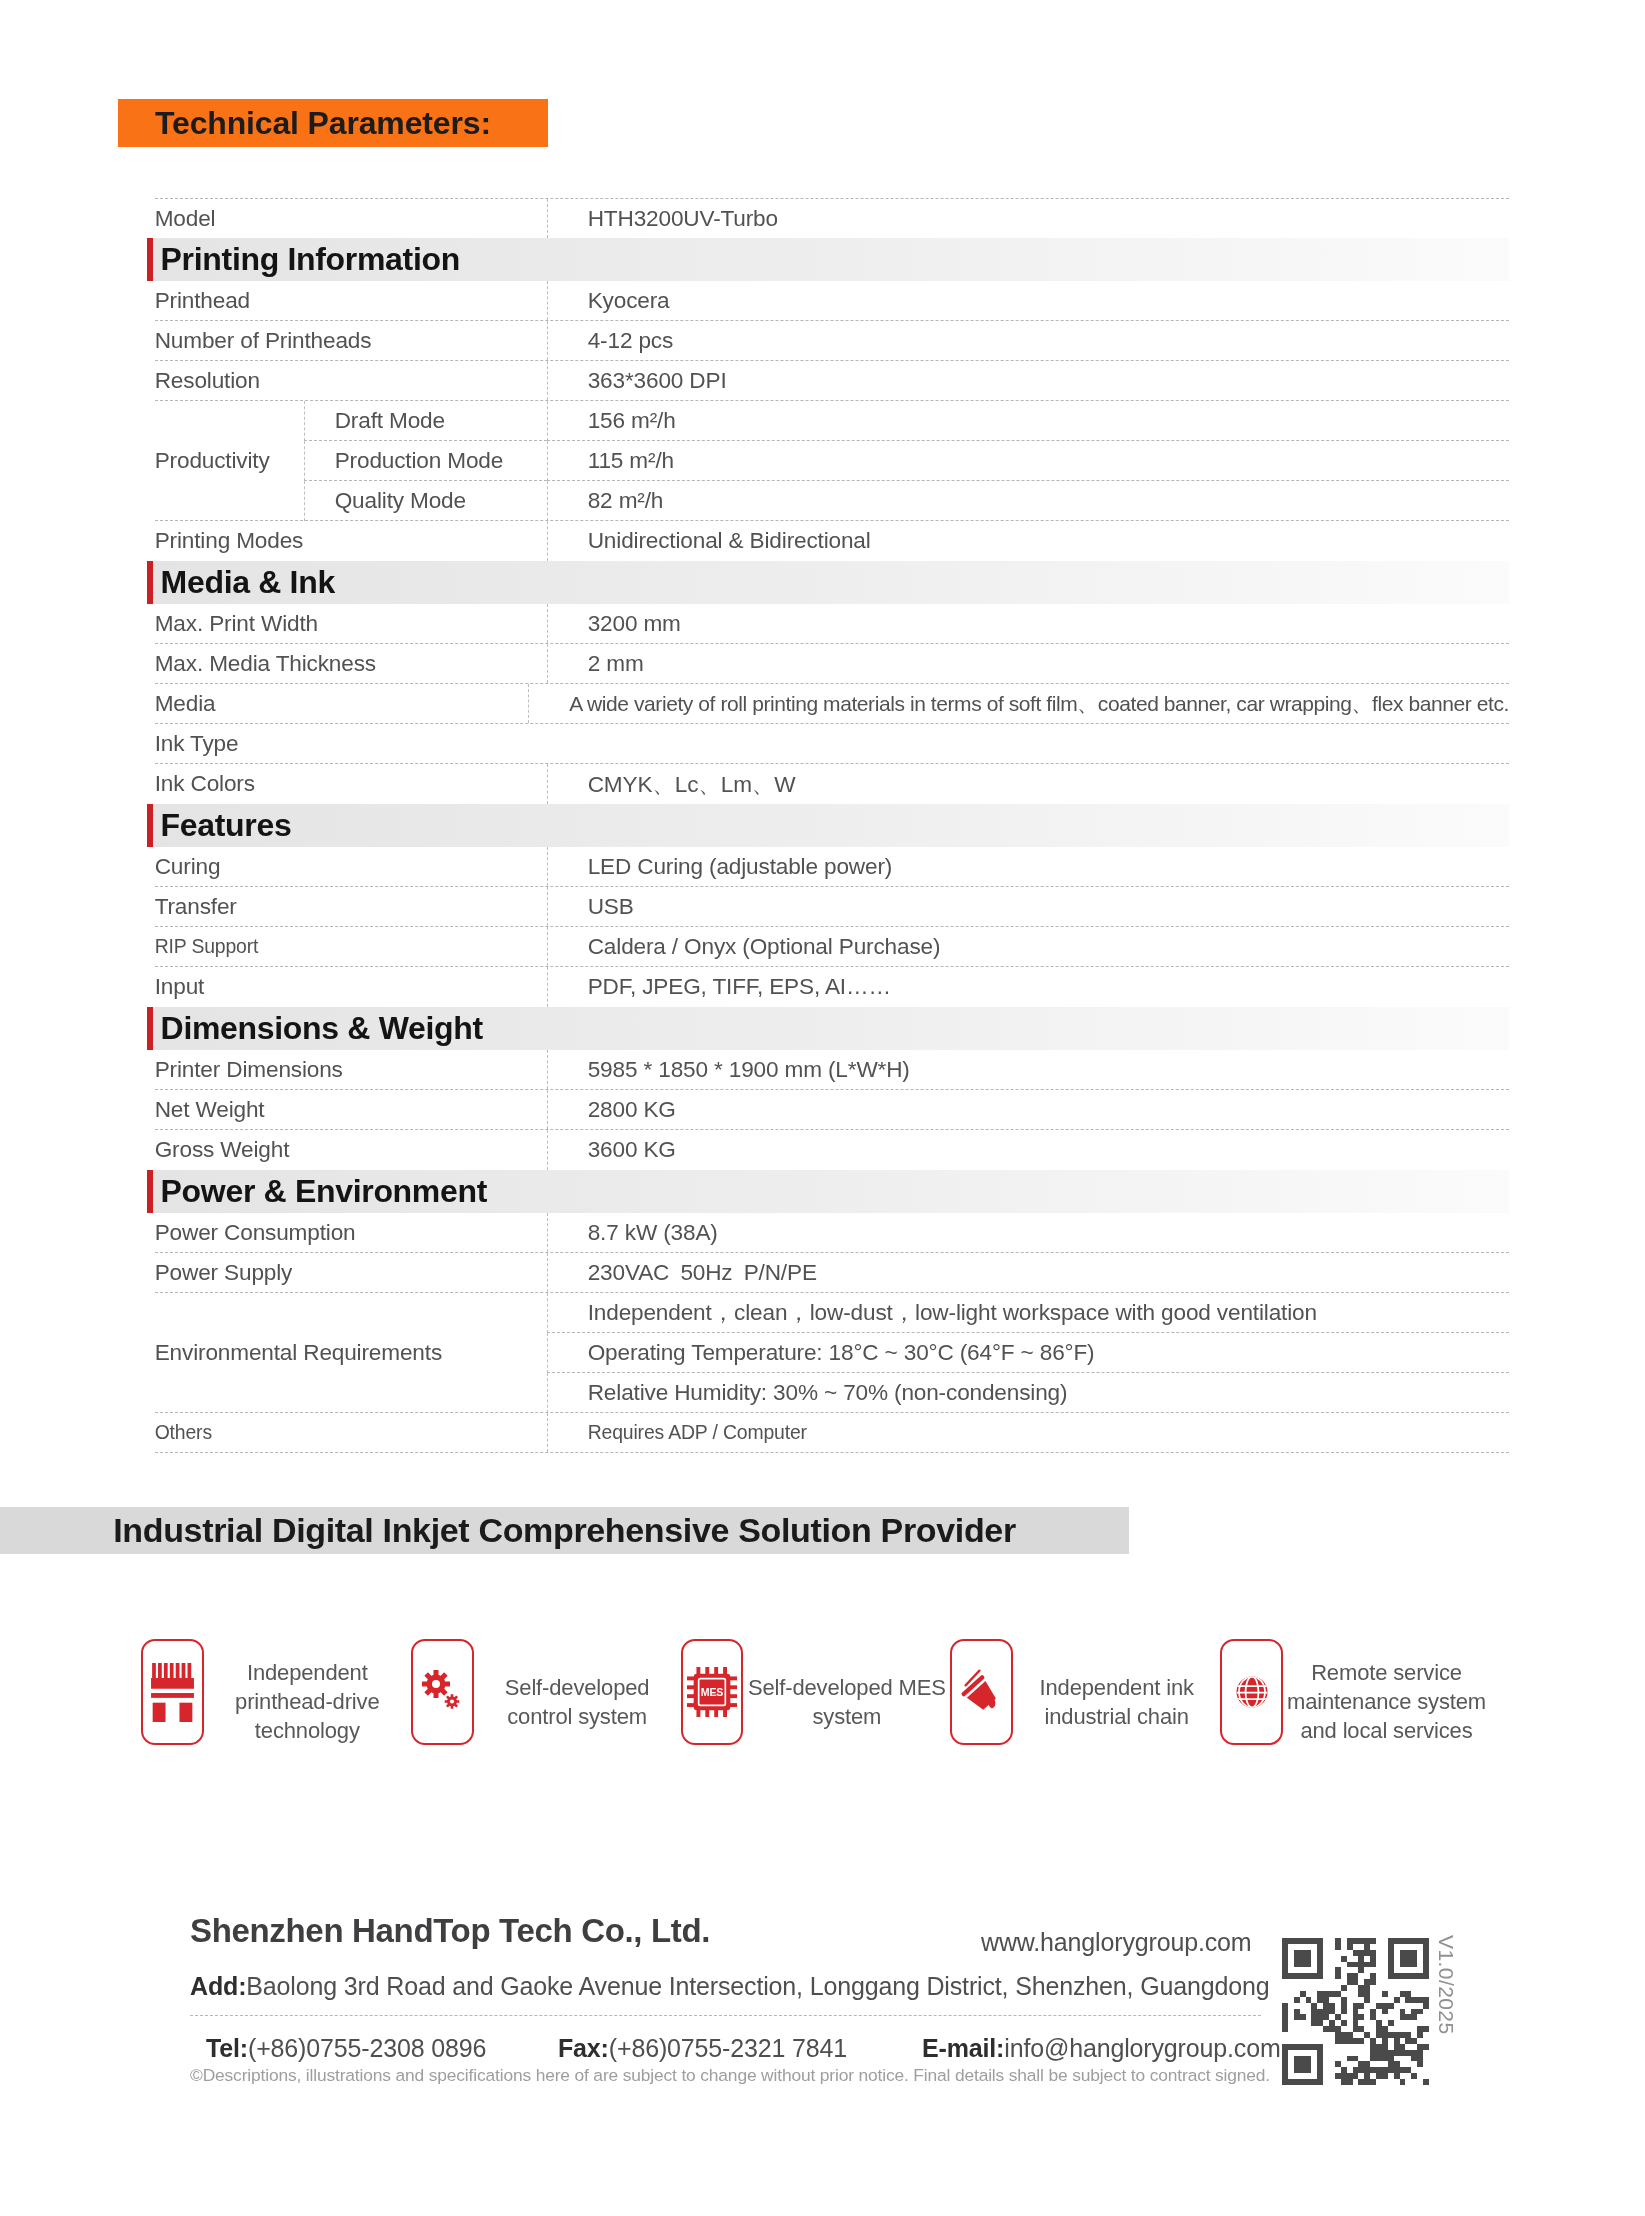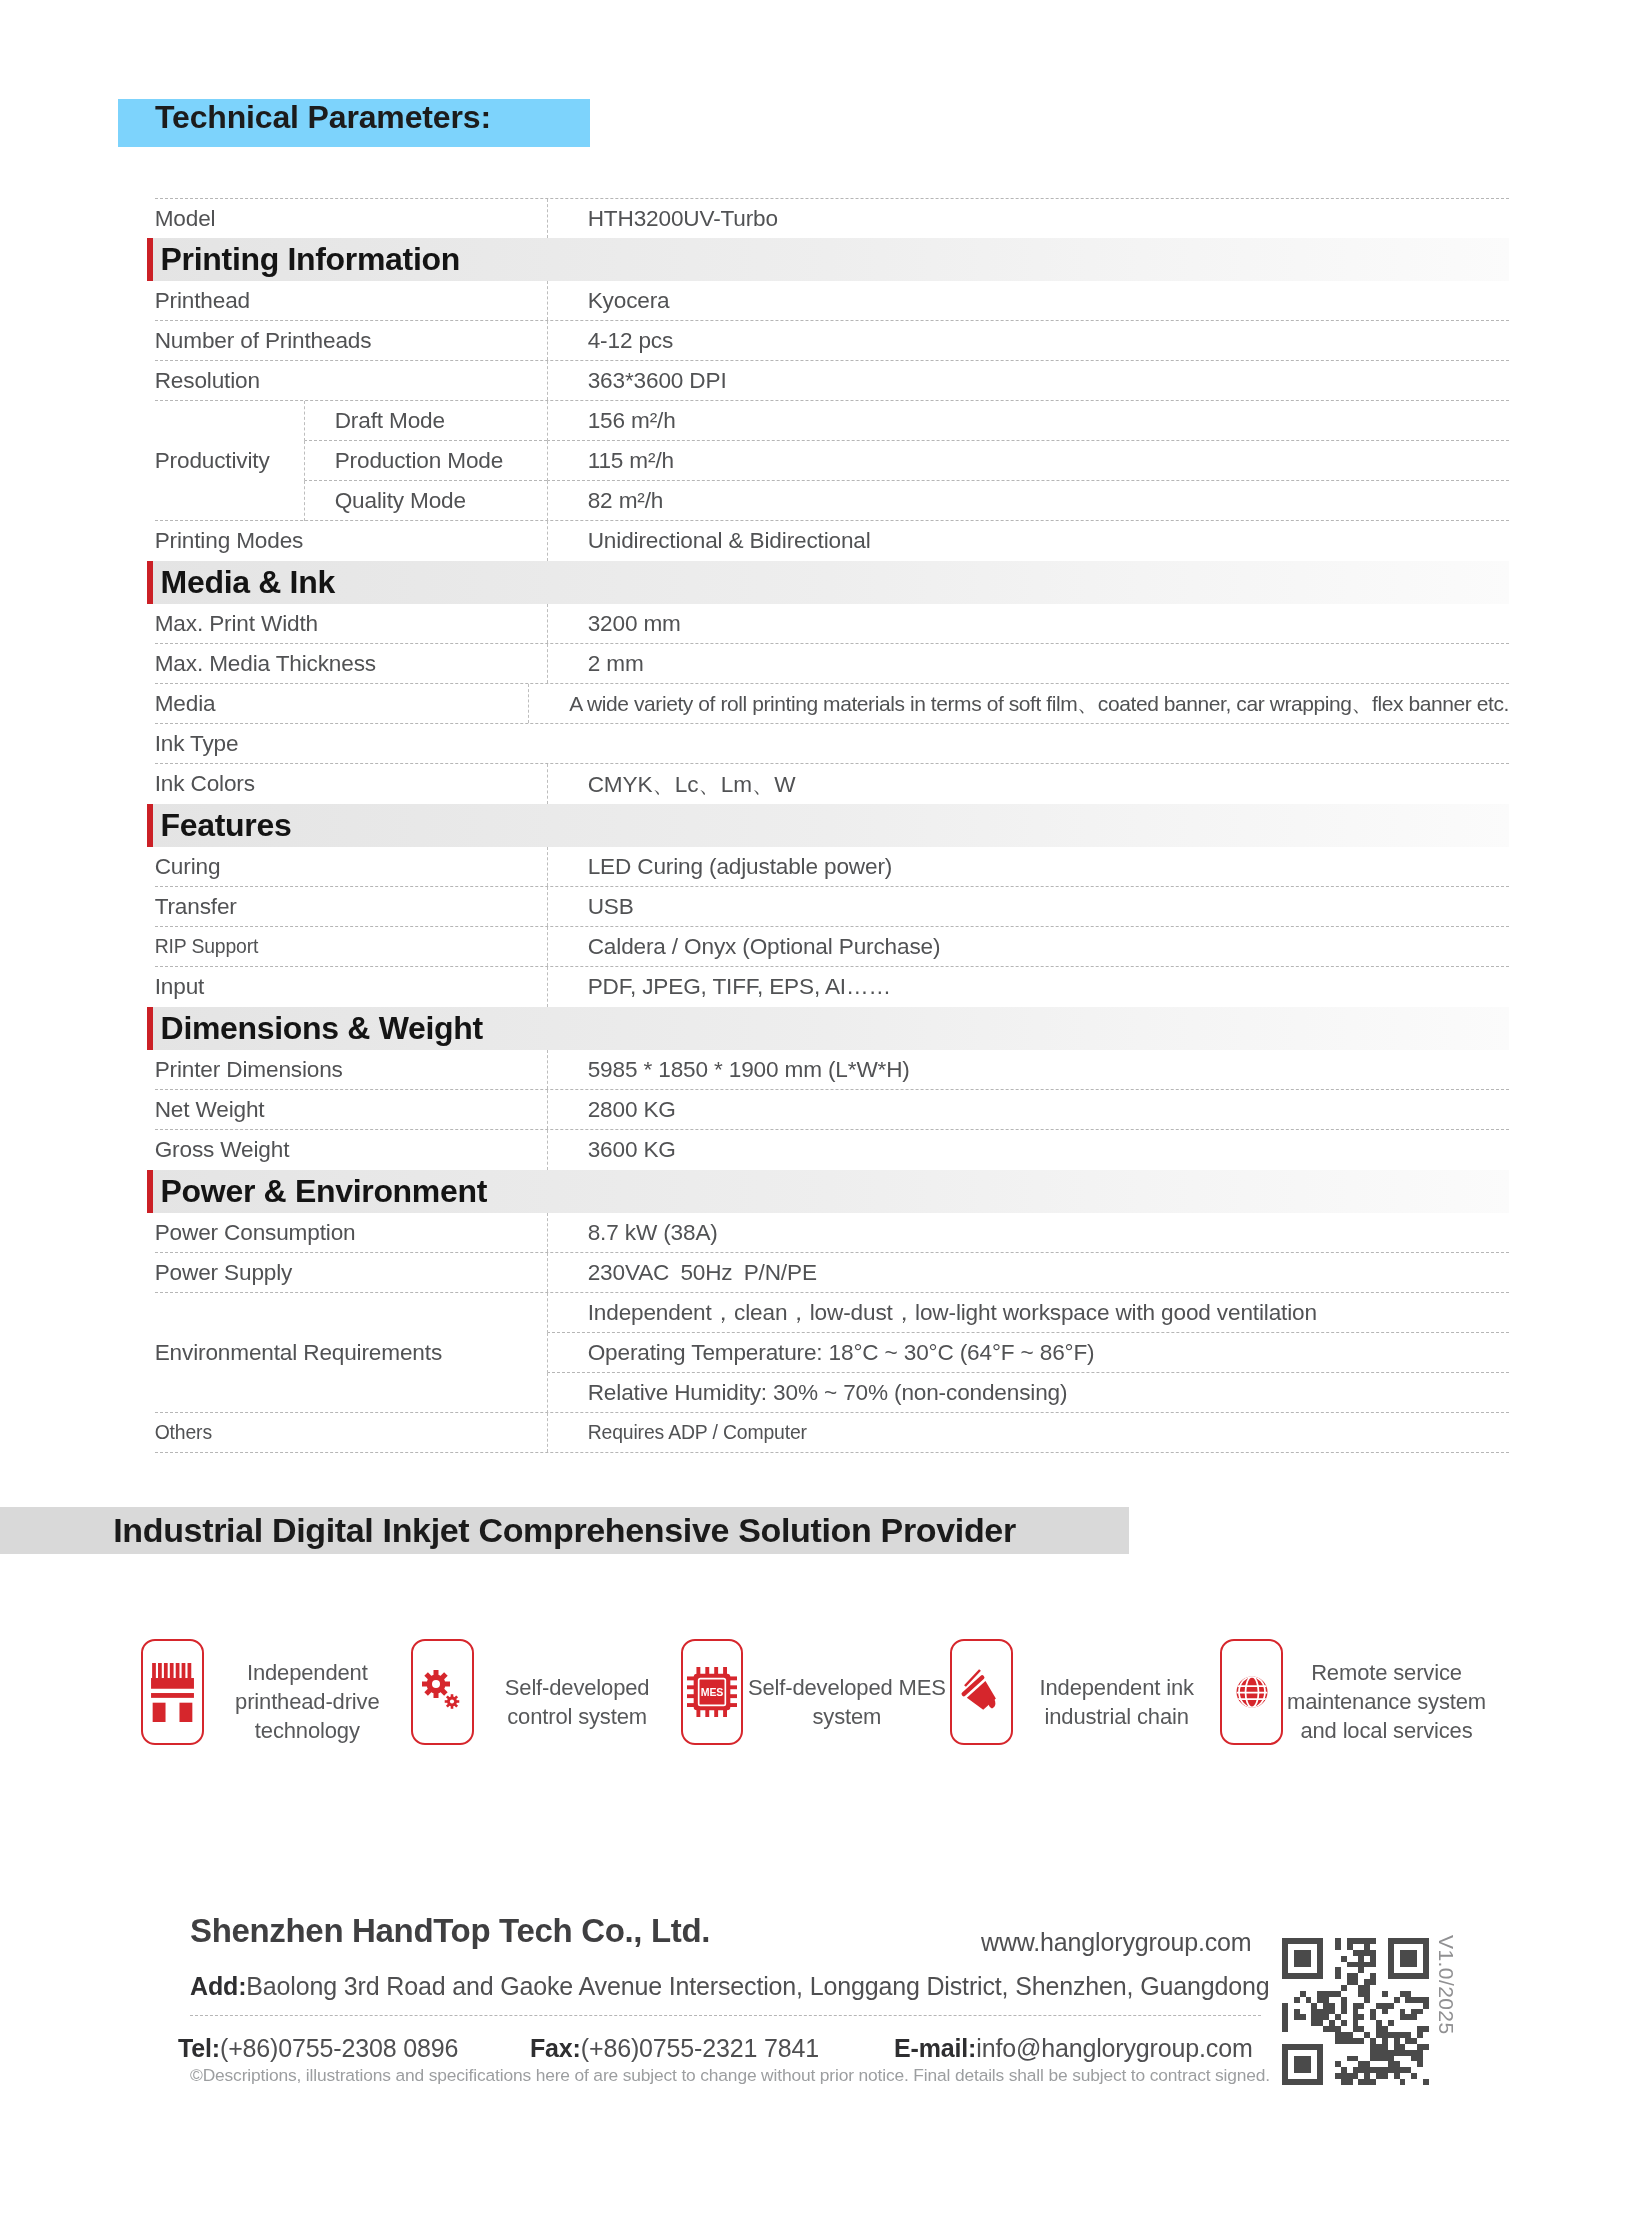--- a/index.html
+++ b/index.html
@@ -2,22 +2,22 @@
 <html style="font-size:10.3px"><head>
 <meta charset="utf-8">
 <style>
   html,body{margin:0;padding:0;}
   body{
     width:1646px;height:2216px;position:relative;background:#ffffff;
     font-family:"Liberation Sans", sans-serif;color:#515254;letter-spacing:-0.015em;
   }
   
   .title-bar{
-    position:absolute;left:118px;top:99px;width:472px;height:48px;
-    background:#7dd3fc;display:flex;padding-left:37px;box-sizing:border-box;
+    position:absolute;left:118px;top:99px;width:430px;height:48px;
+    background:#f97316;display:flex;align-items:center;padding-left:37px;box-sizing:border-box;
   }
   .title-bar span{font-size:32px;font-weight:bold;color:#1c1c1c;}
   
   .spec-table{position:absolute;left:147px;top:198px;width:1362px;}
   .t-row{
     margin-left:7.7px;height:40px;display:flex;align-items:stretch;
     border-bottom:1.3px dashed #b6b6b6;box-sizing:border-box;
   }
   .t-row.first{border-top:1.3px dashed #b6b6b6;}
   .t-row.no-line{border-bottom:none;}
@@ -65,21 +65,21 @@
   .hl-box svg{fill:#d6262c;}
   .hl-label{
     margin-top:19.4px;font-size:22px;color:#57585a;text-align:center;line-height:1.32;max-width:207px;
   }
   
   .f-company{position:absolute;left:190px;top:1912px;font-size:33px;font-weight:bold;color:#3f3f41;letter-spacing:-0.01em;}
   .f-website{position:absolute;left:981px;top:1928px;font-size:25px;color:#4f4f51;}
   .f-addr{position:absolute;left:190px;top:1972px;font-size:25px;color:#4f4f51;}
   .f-addr b{color:#2e2e30;}
   .f-dash{position:absolute;left:190px;top:2015px;width:1071px;border-top:1.3px dashed #b6b6b6;}
-  .f-contacts{position:absolute;left:178px;top:2034px;width:1097px;height:32px;font-size:25px;color:#4f4f51;}
+  .f-contacts{position:absolute;left:206px;top:2034px;width:1097px;height:32px;font-size:25px;color:#4f4f51;}
   .f-contacts .tel{position:absolute;left:0;}
   .f-contacts .fax{position:absolute;left:352px;}
   .f-contacts .email{position:absolute;left:716px;}
   .f-contacts b{color:#2e2e30;}
   .f-disclaimer{position:absolute;left:190px;top:2065px;font-size:17.4px;color:#9c9ea0;}
   .qr{position:absolute;left:1282px;top:1938px;width:147px;height:147px;}
   .qr svg{fill:#4a4a4a;shape-rendering:crispEdges;}
   .version{
     position:absolute;left:1434px;top:1935px;font-size:21px;color:#909092;
     writing-mode:vertical-rl;letter-spacing:0.02em;

